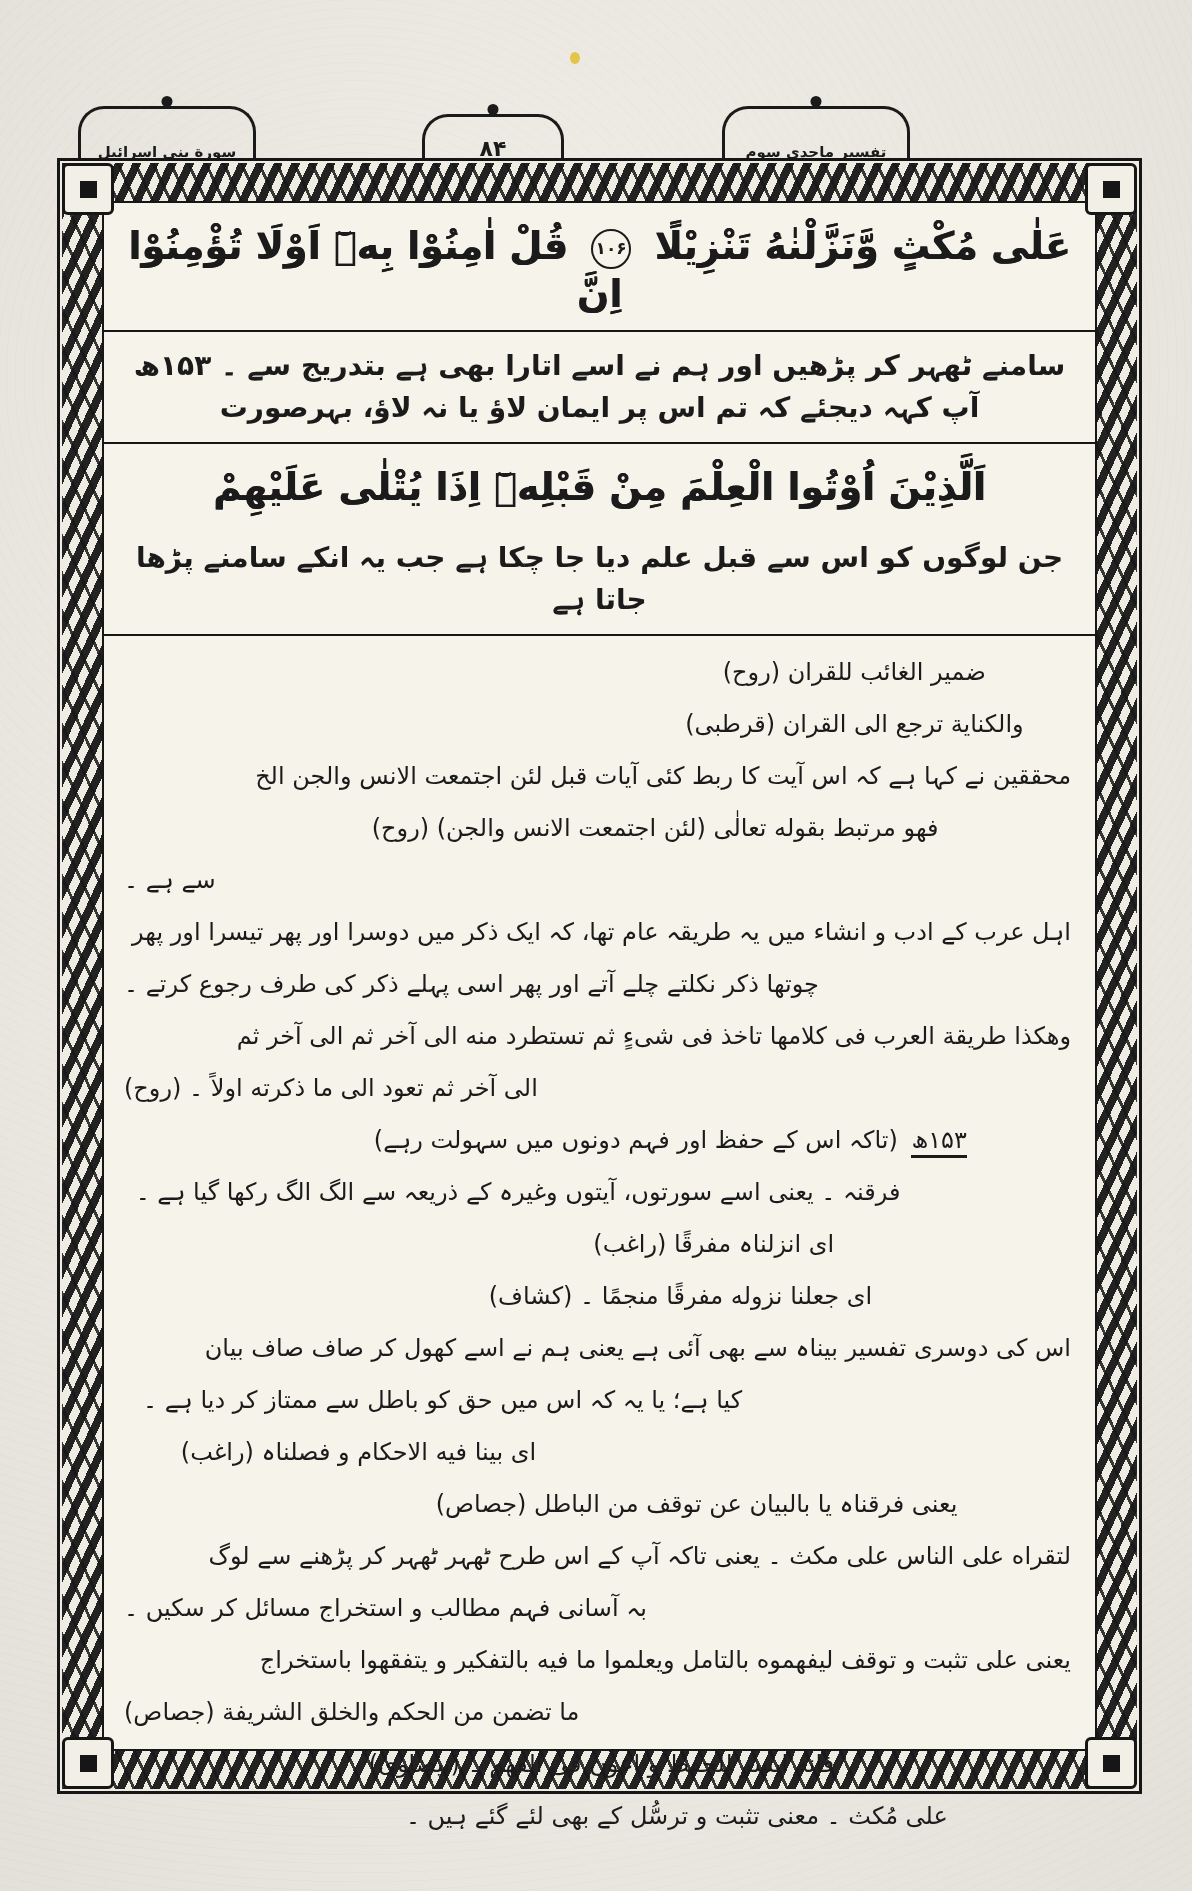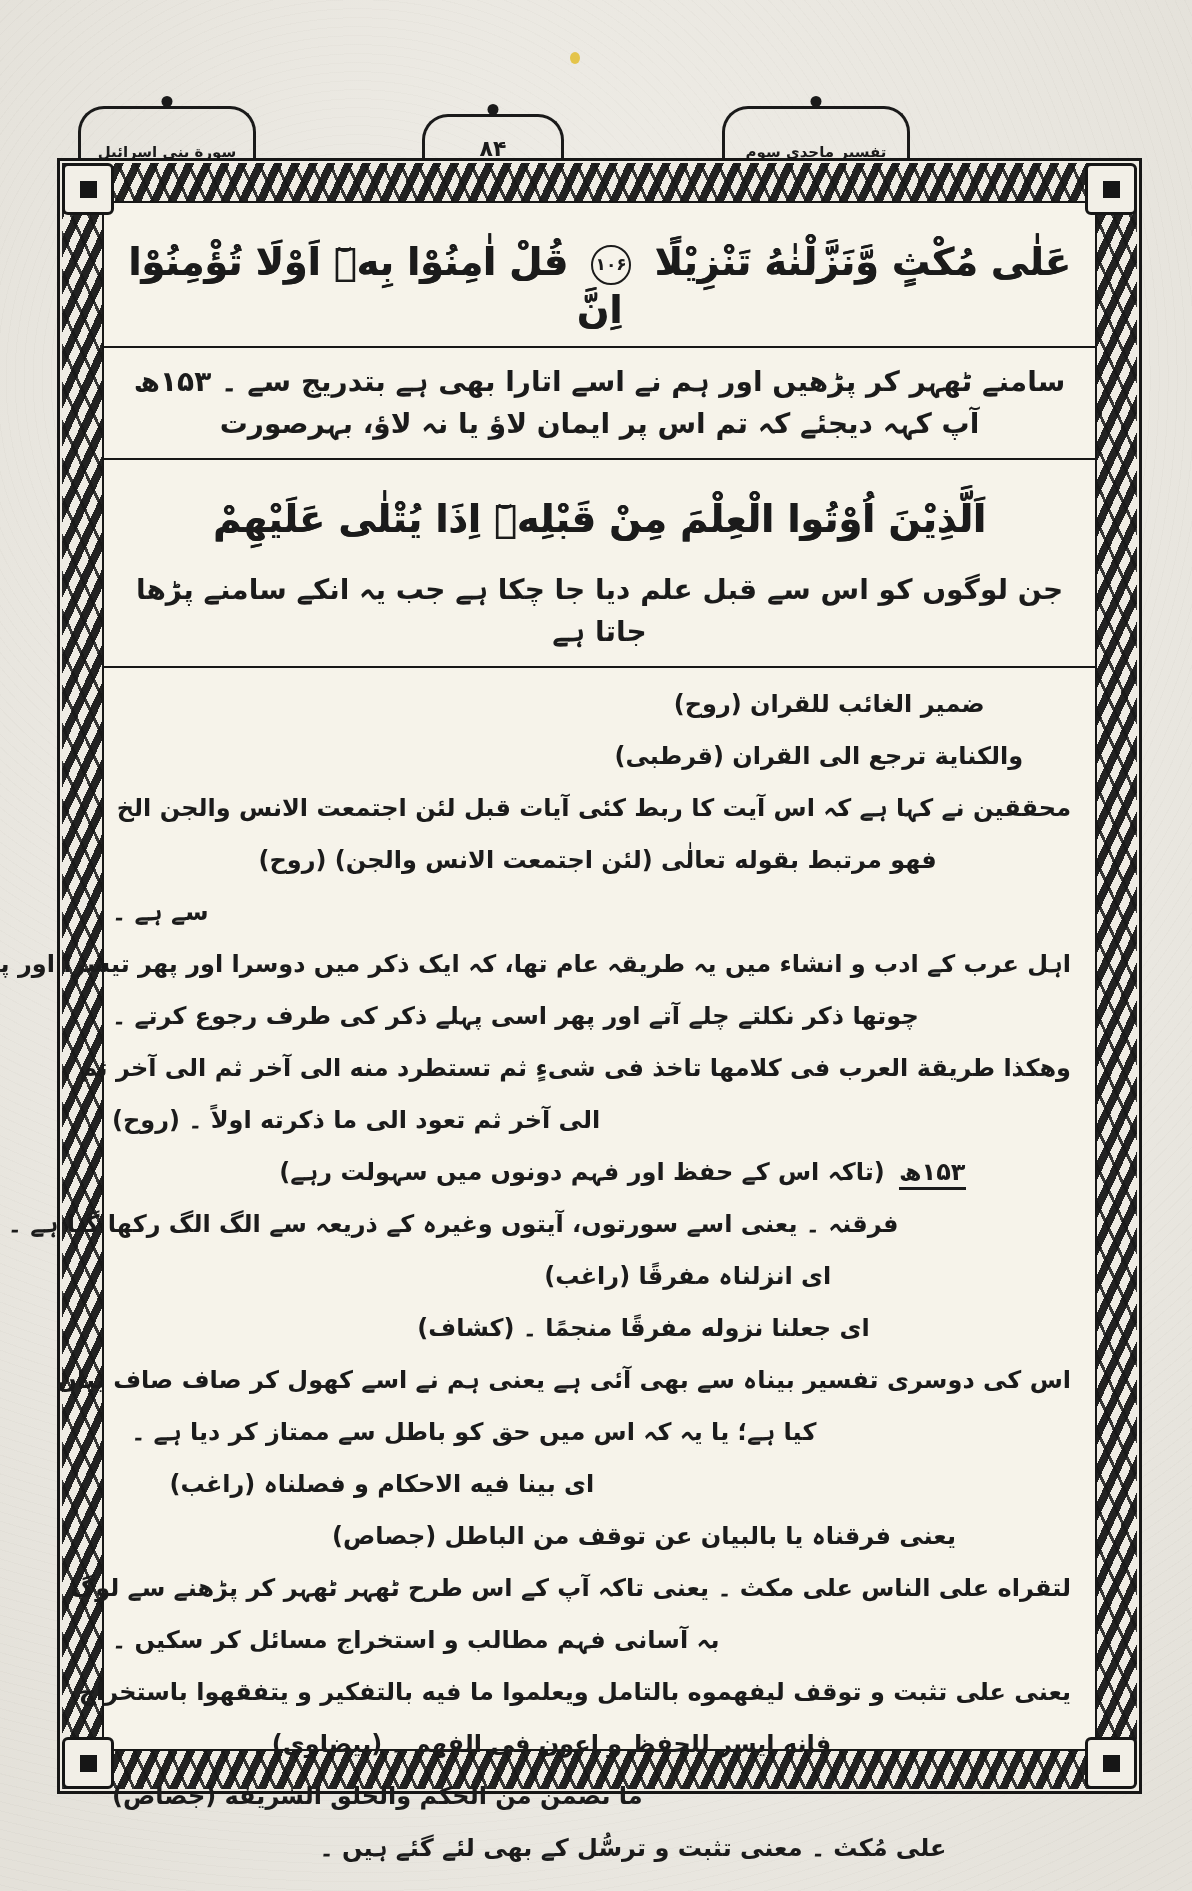--- a/index.html
+++ b/index.html
@@ -62,41 +62,40 @@
     display:flex;flex-direction:column;
   }
 
   
   .verse{
     direction:rtl;text-align:center;font-weight:bold;
     font-size:38px;line-height:1.25;
     padding:20px 10px 12px;
     letter-spacing:1px;
     text-shadow:0.6px 0 currentColor;
-    margin-top:16px;
   }
   .verse-badge{
     display:inline-flex;align-items:center;justify-content:center;
     width:36px;height:36px;border:2.5px solid #1b1b1b;border-radius:50%;
     font-size:17px;letter-spacing:0;vertical-align:middle;margin:0 10px;
     text-shadow:none;
   }
   .trans{
     direction:rtl;text-align:center;font-weight:bold;
     font-size:28px;line-height:1.5;
     border-top:2.5px solid #171717;border-bottom:2.5px solid #171717;
     padding:13px 8px;
   }
   .trans.second{border-top:none;}
 
   
   .bodytext{
     direction:rtl;flex:1;
-    padding:10px 24px 0 8px;
-    font-weight:bold;font-size:24px;
+    padding:10px 24px 0 20px;
+    font-weight:normal;font-size:24px;
   }
   .bline{line-height:52px;white-space:nowrap;}
   .pos-full{text-align:right;}
   .pos-left{text-align:left;}
   .pos-left2{text-align:left;padding-left:2%;}
   .pos-left6{text-align:left;padding-left:6%;}
   .pos-r5{text-align:right;padding-right:5%;}
   .pos-r9{text-align:right;padding-right:9%;}
   .pos-r11{text-align:right;padding-right:11%;}
   .pos-r12{text-align:right;padding-right:12%;}
@@ -168,21 +167,21 @@
           <div class="bline pos-r18">فرقنہ ۔ یعنی اسے سورتوں، آیتوں وغیرہ کے ذریعہ سے الگ الگ رکھا گیا ہے ۔</div>
           <div class="bline pos-r25">ای انزلناہ مفرقًا (راغب)</div>
           <div class="bline pos-r21">ای جعلنا نزوله مفرقًا منجمًا ۔ (کشاف)</div>
           <div class="bline pos-full">اس کی دوسری تفسیر بیناہ سے بھی آئی ہے یعنی ہم نے اسے کھول کر صاف صاف بیان</div>
           <div class="bline pos-left2">کیا ہے؛ یا یہ کہ اس میں حق کو باطل سے ممتاز کر دیا ہے ۔</div>
           <div class="bline pos-left6">ای بینا فیه الاحکام و فصلناہ (راغب)</div>
           <div class="bline pos-r12">یعنی فرقناہ یا بالبیان عن توقف من الباطل (جصاص)</div>
           <div class="bline pos-full">لتقراه علی الناس علی مکث ۔ یعنی تاکہ آپ کے اس طرح ٹھہر ٹھہر کر پڑھنے سے لوگ</div>
           <div class="bline pos-left">بہ آسانی فہم مطالب و استخراج مسائل کر سکیں ۔</div>
           <div class="bline pos-full">یعنی علی تثبت و توقف لیفهموه بالتامل ویعلموا ما فیه بالتفکیر و یتفقهوا باستخراج</div>
+          <div class="bline pos-left">ما تضمن من الحکم والخلق الشریفة (جصاص)</div>
           <div class="bline pos-r25">فانه ایسر للحفظ و اعون فی الفهم ۔ (بیضاوی)</div>
-          <div class="bline pos-left">ما تضمن من الحکم والخلق الشریفة (جصاص)</div>
           <div class="bline pos-r13">علی مُکث ۔ معنی تثبت و ترسُّل کے بھی لئے گئے ہیں ۔</div>
         </div>
 
     </div>
   </div>
 
 </div>
 
 </body></html>

